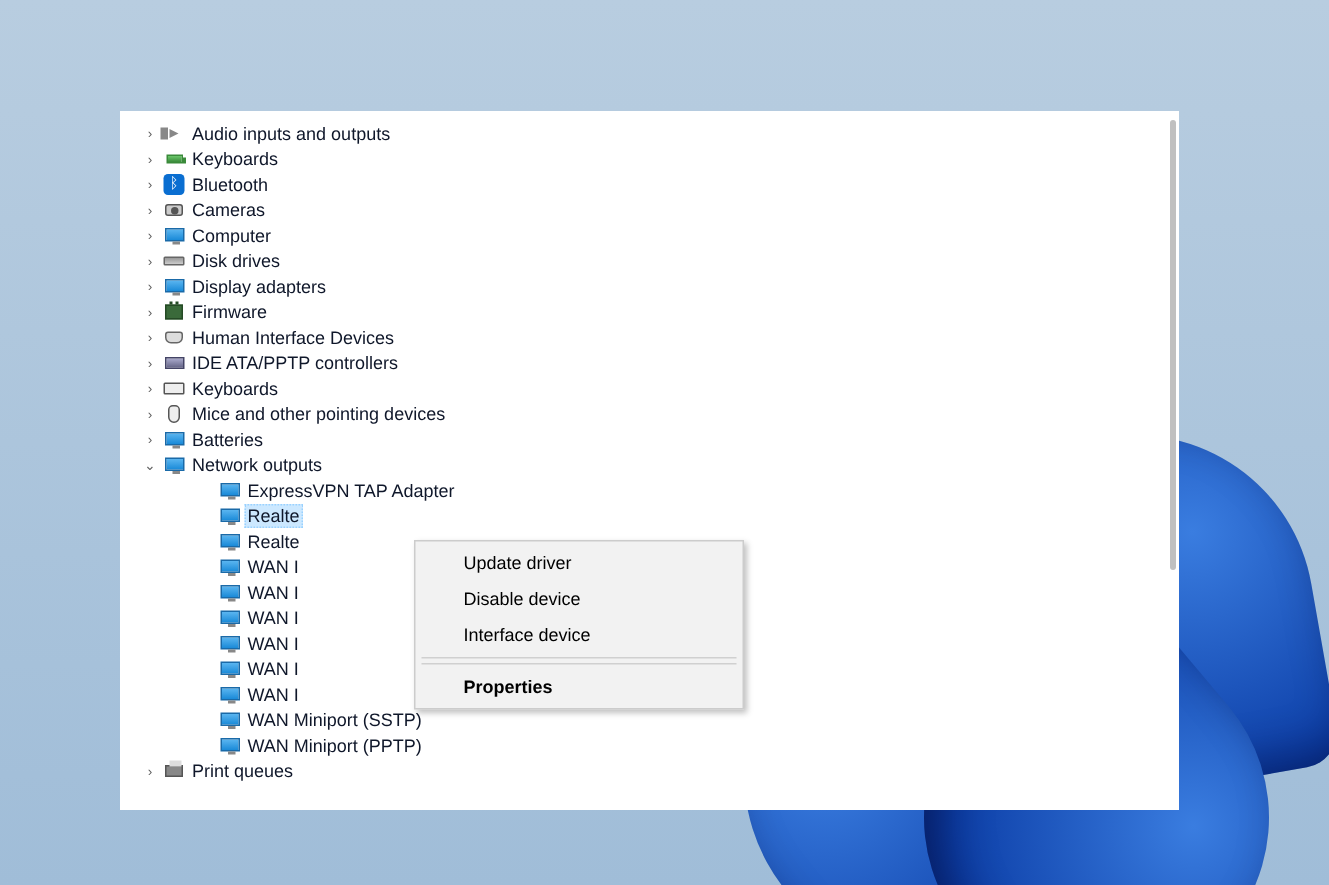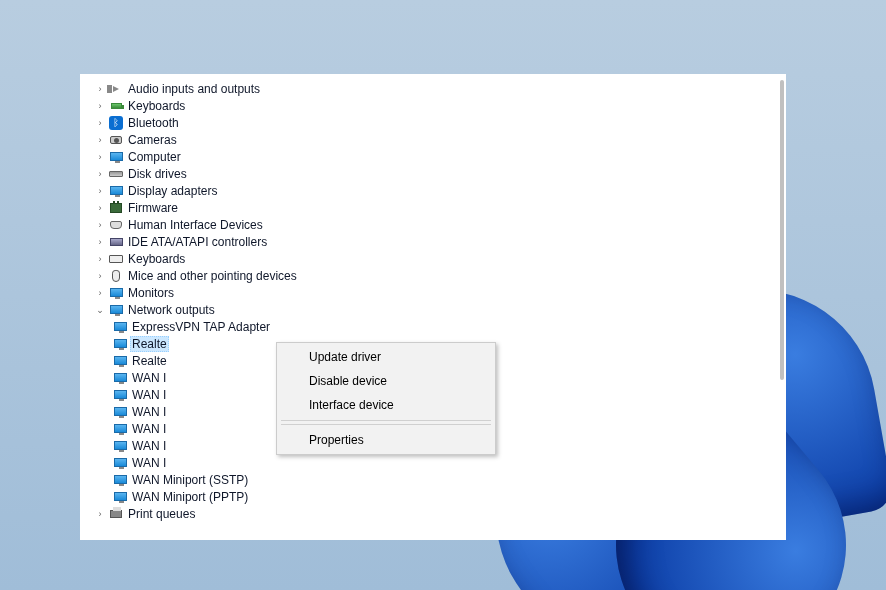--- a/index.html
+++ b/index.html
@@ -54,21 +54,21 @@
 .tree {
   padding: 6px 0 0 0;
 }
 .tree-item {
   display: flex;
   align-items: center;
   height: 17px;
   padding-left: 14px;
   cursor: default;
 }
-.tree-item.child { padding-left: 32px; }
+.tree-item.child { padding-left: 65px; }
 .chevron {
   width: 12px;
   display: inline-flex;
   justify-content: center;
   color: #606060;
   font-size: 9px;
   margin-right: 2px;
 }
 .icon {
   width: 16px;
@@ -106,36 +106,36 @@
 .ic-keyboard { width:14px; height:8px; border:1px solid #555; background:#eee; border-radius:1px; }
 .ic-mouse { width:8px; height:12px; border:1px solid #555; border-radius:4px 4px 5px 5px; background:#eee; }
 .ic-network { width:13px; height:9px; border:1px solid #1a6aa8; background:linear-gradient(#5ab5f0,#1a8ad8); position:relative; }
 .ic-network::after { content:""; position:absolute; bottom:-3px; left:4px; width:5px; height:2px; background:#888; }
 .ic-printer { width:12px; height:8px; background:#888; border:1px solid #555; position:relative; }
 .ic-printer::before { content:""; position:absolute; top:-4px; left:2px; width:8px; height:4px; background:#ddd; }
 
 .context-menu {
   position: absolute;
   left: 196px;
-  top: 268px;
+  top: 286px;
   width: 220px;
   background: #f2f2f2;
   border: 1px solid #cccccc;
   box-shadow: 2px 2px 4px rgba(0,0,0,.25);
   z-index: 5;
   padding: 2px;
 }
 .menu-item {
   padding: 5px 12px 5px 30px;
   font-size: 12px;
   color: #000;
   cursor: default;
 }
 .menu-sep { height:1px; background:#d0d0d0; margin:3px 2px; }
-.menu-item.bold { font-weight:400; }
+.menu-item.bold { font-weight:700; }
 </style>
 </head>
 <body>
 
 <div class="bg-swirl">
   <div class="petal p1"></div>
     <div class="petal p2"></div>
     <div class="petal p3"></div>
     <div class="petal p4"></div>
     <div class="petal p5"></div>
@@ -206,42 +206,42 @@
       <span class="icon">
           <span class="ic-hid"></span>
         </span>
       <span class="label">Human Interface Devices</span>
     </div>
     <div class="tree-item">
       <span class="chevron">›</span>
       <span class="icon">
           <span class="ic-ide"></span>
         </span>
-      <span class="label">IDE ATA/ATAPI controllers</span>
+      <span class="label">IDE ATA/PPTP controllers</span>
     </div>
     <div class="tree-item">
       <span class="chevron">›</span>
       <span class="icon">
           <span class="ic-keyboard"></span>
         </span>
       <span class="label">Keyboards</span>
     </div>
     <div class="tree-item">
       <span class="chevron">›</span>
       <span class="icon">
           <span class="ic-mouse"></span>
         </span>
       <span class="label">Mice and other pointing devices</span>
     </div>
     <div class="tree-item">
       <span class="chevron">›</span>
       <span class="icon">
           <span class="ic-monitor"></span>
         </span>
-      <span class="label">Monitors</span>
+      <span class="label">Batteries</span>
     </div>
 
     <div class="tree-item">
       <span class="chevron">⌄</span>
       <span class="icon">
           <span class="ic-network"></span>
         </span>
       <span class="label">Network outputs</span>
     </div>
 

